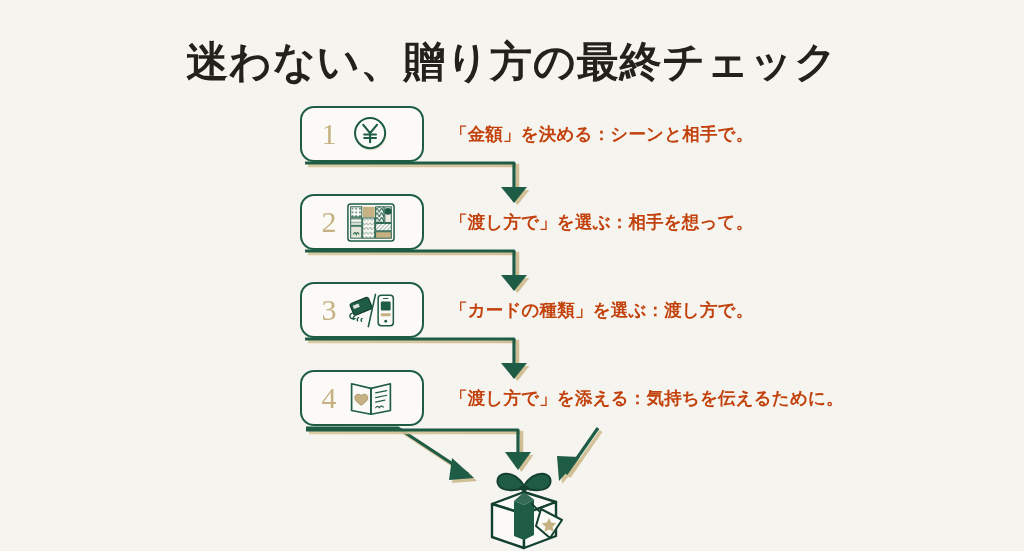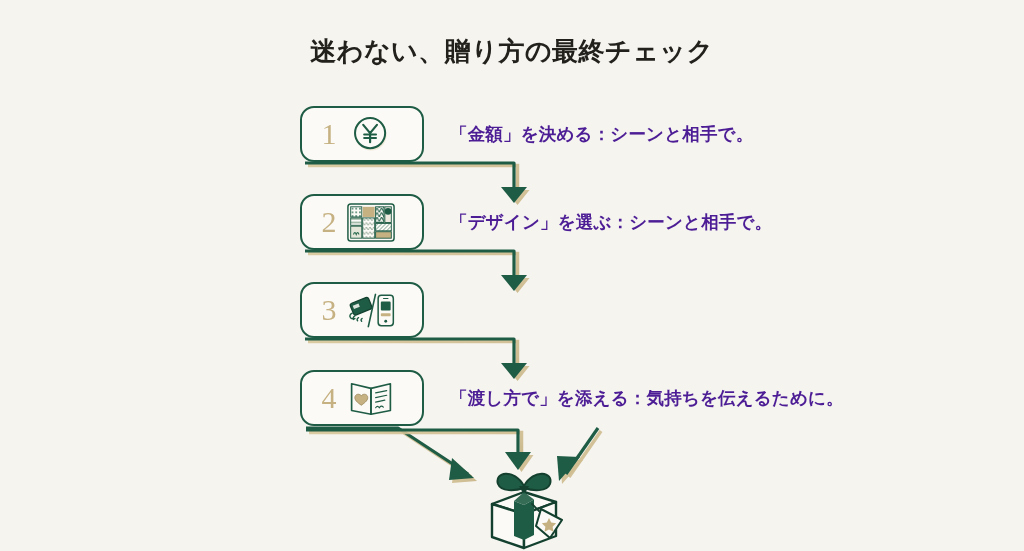--- a/index.html
+++ b/index.html
@@ -23,21 +23,21 @@
   }
 
   
   .title {
     position: absolute;
     top: 34px;
     left: 0;
     width: 1024px;
     text-align: center;
     font-family: "Liberation Serif", "DejaVu Serif", serif;
-    font-size: 26px;
+    font-size: 42px;
     font-weight: 700;
     letter-spacing: 0.02em;
     color: #23211c;
     white-space: nowrap;
   }
 
   
   .steps {
     position: absolute;
     top: 106px;
@@ -91,21 +91,21 @@
     display: flex;
     align-items: center;
     justify-content: center;
   }
   .step-icon svg { display: block; }
 
   .step-label {
     margin-left: 26px;
     font-size: 17.5px;
     font-weight: 700;
-    color: #4c1d95;
+    color: #c2410c;
     white-space: nowrap;
     letter-spacing: 0.01em;
   }
 
   
   .connectors {
     position: absolute;
     top: 0;
     left: 0;
     width: 1024px;
@@ -252,21 +252,21 @@
             <rect x="4" y="25" width="12" height="13" fill="#e3e6d8"></rect>
             <rect x="4" y="25" width="12" height="13" fill="none" stroke="#1f5c45" stroke-width="1"></rect>
             <path d="M7 34 q1.5 -4 3 0 q1.5 -4 3 0" stroke="#2b6a4f" stroke-width="1.2" fill="none"></path>
             <rect x="31" y="22" width="17" height="8" fill="url(#pHatch)" opacity="0.75"></rect>
             <rect x="31" y="22" width="17" height="8" fill="none" stroke="#1f5c45" stroke-width="1"></rect>
             <rect x="31" y="31" width="17" height="7" fill="#c6b182"></rect>
             <rect x="31" y="31" width="17" height="7" fill="none" stroke="#1f5c45" stroke-width="1"></rect>
           </svg>
         </div>
       </div>
-      <div class="step-label">「デザイン」を選ぶ：シーンと相手で。</div>
+      <div class="step-label">「渡し方で」を選ぶ：相手を想って。</div>
     </div>
 
     <div class="step-row r2">
       <div class="pill">
         <div class="step-num">3</div>
         <div class="step-icon">
           <svg viewBox="0 0 56 44" width="52" height="41">
 
             <g transform="rotate(-22 18 20)">
               <rect x="7" y="10" width="22" height="14" rx="2.5" fill="#1f5c45"></rect>
@@ -284,20 +284,21 @@
             <line x1="33" y1="4" x2="25" y2="40" stroke="#1f5c45" stroke-width="1.8" stroke-linecap="round"></line>
 
             <rect x="36" y="5" width="17" height="34" rx="3.5" fill="#fbfaf6" stroke="#1f5c45" stroke-width="1.7"></rect>
             <line x1="42" y1="8.5" x2="47" y2="8.5" stroke="#1f5c45" stroke-width="1.2" stroke-linecap="round"></line>
             <rect x="39" y="12" width="11" height="10" rx="1.2" fill="#1f5c45"></rect>
             <rect x="39" y="25" width="11" height="3.4" rx="1" fill="#c6b182"></rect>
             <circle cx="44.5" cy="34" r="1.6" fill="#1f5c45"></circle>
           </svg>
         </div>
       </div>
+      <div class="step-label">「カードの種類」を選ぶ：渡し方で。</div>
     </div>
 
     <div class="step-row r3">
       <div class="pill">
         <div class="step-num">4</div>
         <div class="step-icon">
           <svg viewBox="0 0 52 42" width="48" height="39">
 
             <path d="M26 10 L5 5 L5 34 L26 38 Z" fill="#fbfaf6" stroke="#1f5c45" stroke-width="1.8" stroke-linejoin="round"></path>
             <path d="M26 10 L47 5 L47 34 L26 38 Z" fill="#fbfaf6" stroke="#1f5c45" stroke-width="1.8" stroke-linejoin="round"></path>

